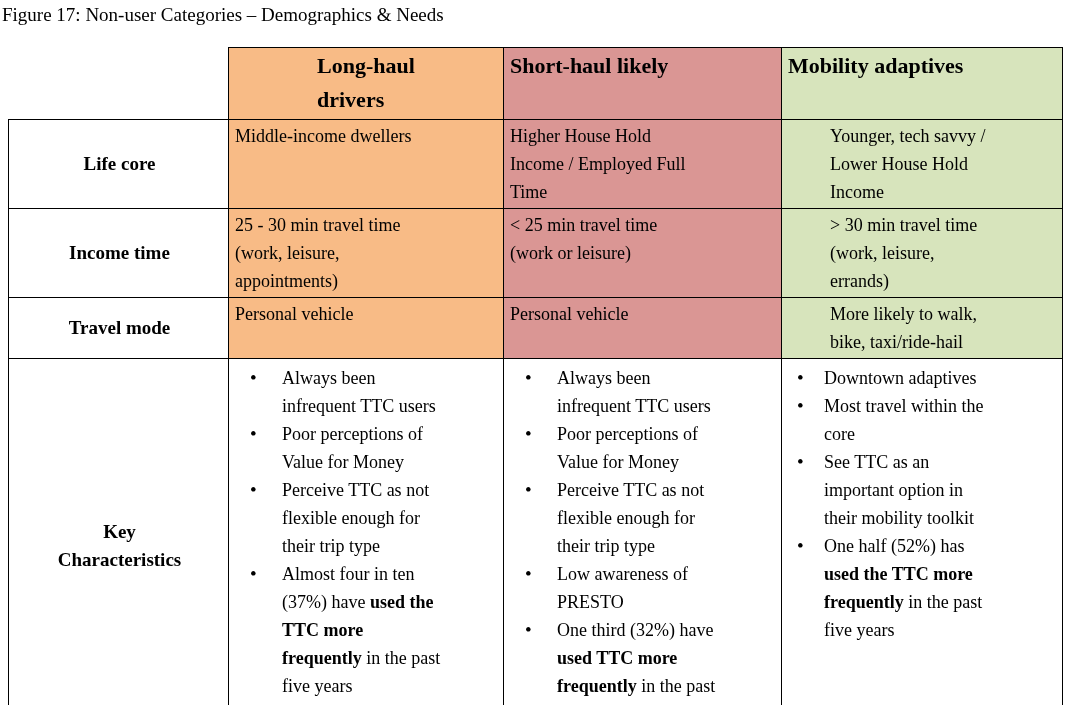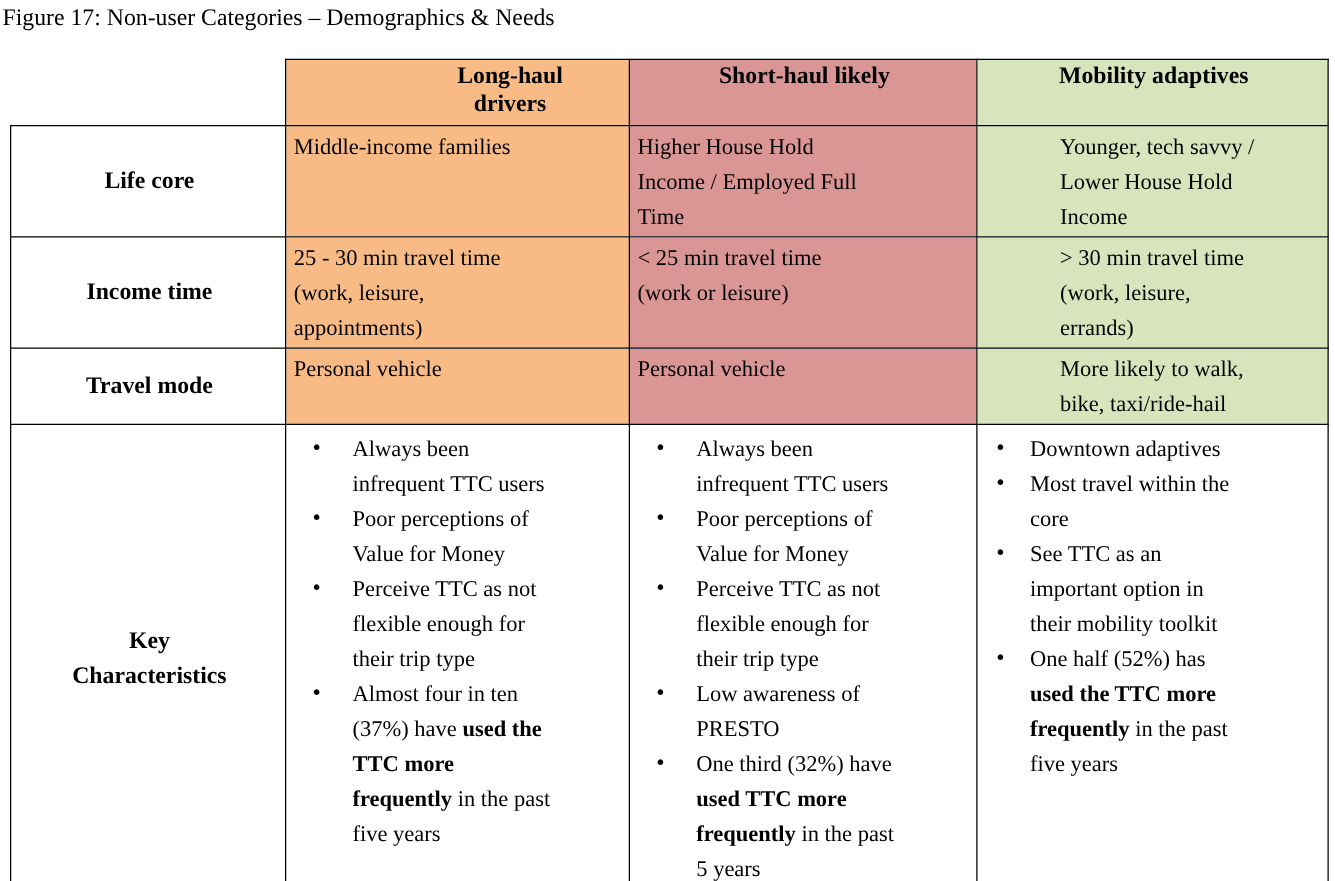--- a/index.html
+++ b/index.html
@@ -34,42 +34,42 @@
     padding: 2px 4px 2px 6px;
     white-space: pre-line;
     overflow: hidden;
   }
 
   
   td.blank-cell { border: none; background: #ffffff; }
 
   tr.header-row th {
     font-weight: bold;
-    font-size: 19px;
-    line-height: 23px;
-    text-align: center;
+    font-size: 22px;
+    line-height: 34px;
+    text-align: left;
     height: 53px;
     padding-top: 1px;
   }
   th.col-header-long { text-align: left; padding-left: 88px; }
 
   th.row-header {
     font-weight: bold;
     font-size: 19px;
     text-align: center;
     vertical-align: middle;
     background: #ffffff;
   }
 
   tr.row-life td.body-cell   { height: 81px; }
   tr.row-time td.body-cell   { height: 82px; }
   tr.row-mode td.body-cell   { height: 56px; }
   tr.row-keys td.bullet-cell { height: 374px; padding-top: 5px; }
 
-  td.cell-mobility { padding-left: 66px; }
+  td.cell-mobility { padding-left: 48px; }
   td.bullet-cell.cell-mobility { padding-left: 6px; }
 
   tr.row-keys td, tr.row-keys th { border-bottom: 1px solid #0f172a; }
 
   ul.bullets { margin: 0; padding: 0; list-style: none; }
   ul.bullets li {
     position: relative;
     padding-left: 47px;
     white-space: pre-line;
   }
@@ -103,21 +103,21 @@
         <tr class="header-row">
       <td class="blank-cell"></td>
       <th class="col-header col-header-long" style="background-color: rgb(248, 187, 134);">Long-haul
 drivers</th>
       <th class="col-header" style="background-color: rgb(218, 150, 148);">Short-haul likely</th>
       <th class="col-header" style="background-color: rgb(215, 228, 188);">Mobility adaptives</th>
     </tr>
 
     <tr class="row-life">
       <th class="row-header">Life core</th>
-      <td class="body-cell" style="background-color: rgb(248, 187, 134);">Middle-income families</td>
+      <td class="body-cell" style="background-color: rgb(248, 187, 134);">Middle-income dwellers</td>
       <td class="body-cell" style="background-color: rgb(218, 150, 148);">Higher House Hold
 Income / Employed Full
 Time</td>
       <td class="body-cell cell-mobility" style="background-color: rgb(215, 228, 188);">Younger, tech savvy /
 Lower House Hold
 Income</td>
     </tr>
 
     <tr class="row-time">
       <th class="row-header">Income time</th>

